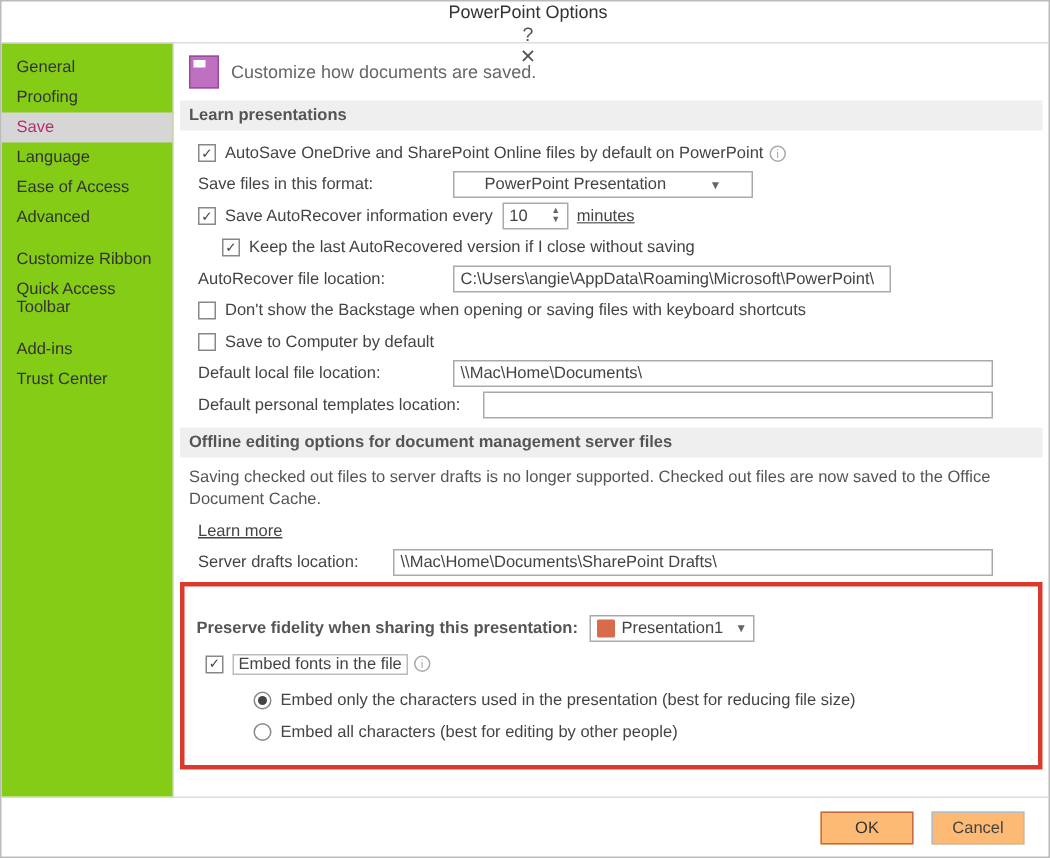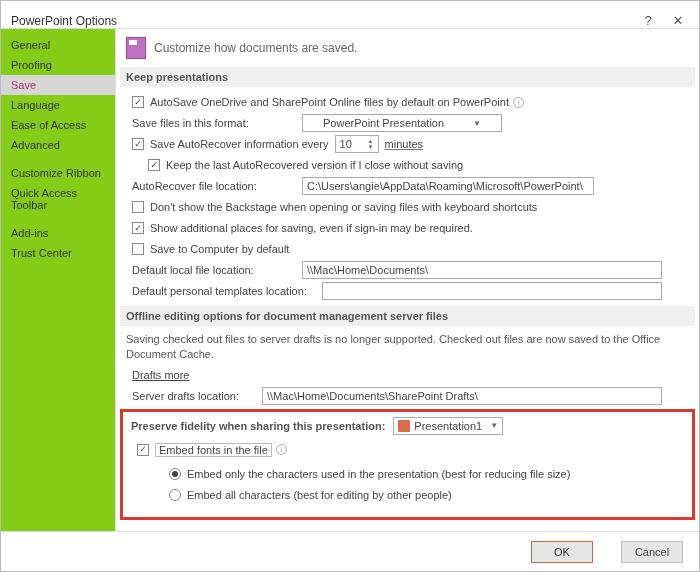--- a/index.html
+++ b/index.html
@@ -1,17 +1,17 @@
 <!DOCTYPE html>
 <html><head>
 <meta charset="utf-8">
 <style>
 * { box-sizing: border-box; margin: 0; padding: 0; font-family: "Segoe UI", Tahoma, sans-serif; font-size: 11px; color: #444; }
 body { background: #fff; width: 700px; height: 572px; overflow: hidden; border: 1px solid #bbb; }
-.titlebar { display: flex; align-items: flex-end; height: 28px; padding: 0 6px 0 10px; border-bottom: 1px solid #ddd; }
+.titlebar { display: flex; align-items: center; height: 28px; padding: 0 6px 0 10px; border-bottom: 1px solid #ddd; flex-direction: column; }
 .titlebar .title { flex: 1; font-size: 12px; color: #333; }
 .titlebar .tbtn { width: 30px; text-align: center; font-size: 13px; color: #555; cursor: pointer; }
 .main { display: flex; height: calc(100% - 28px - 40px); }
 .sidebar { width: 115px; background: #84cc16; border-right: 1px solid #ddd; padding-top: 6px; }
 .sidebar .item { padding: 4px 10px; color: #333; cursor: pointer; }
 .sidebar .item.sel { background: #d6d6d6; color: #b03070; font-weight: 500; }
 .sidebar .gap { height: 8px; }
 .content { flex: 1; overflow: auto; padding: 8px 10px; }
 .hrow { display: flex; align-items: center; margin-bottom: 8px; }
 .saveicon { width: 20px; height: 22px; background: #c070c0; border: 1px solid #9c4b9c; margin-right: 8px; position: relative; }
@@ -30,27 +30,27 @@
 .info { display: inline-block; width: 11px; height: 11px; border: 1px solid #aaa; border-radius: 50%; font-size: 8px; color: #aaa; text-align: center; line-height: 10px; margin-left: 4px; }
 .select { border: 1px solid #aaa; height: 18px; padding: 0 20px; display: inline-flex; align-items: center; justify-content: space-between; background: #fff; }
 .select .arrow { font-size: 8px; color: #666; margin-left: 6px; }
 .textbox { border: 1px solid #aaa; height: 18px; padding: 0 4px; background: #fff; display: inline-flex; align-items: center; overflow: hidden; white-space: nowrap; }
 .spin { border: 1px solid #aaa; width: 44px; height: 18px; display: inline-flex; align-items: center; padding-left: 4px; margin: 0 6px; position: relative; }
 .spin .arrows { position: absolute; right: 2px; top: 0; bottom: 0; width: 10px; display: flex; flex-direction: column; justify-content: center; }
 .spin .arrows span { font-size: 6px; line-height: 6px; color: #666; text-align: center; }
 .fixedlabel { width: 170px; color: #444; }
 .link { color: #444; text-decoration: underline; cursor: pointer; }
 .para { color: #555; margin: 4px 0; line-height: 1.35; }
-.highlight { border: 3px solid #d93a2b; padding: 2px 8px 10px 8px; margin: 4px -6px 0 -6px; }
+.highlight { border: 3px solid #d93a2b; padding: 16px 8px 10px 8px; margin: 4px -6px 0 -6px; }
 .highlight .hh { font-weight: 600; color: #555; display: inline-flex; align-items: center; }
 .miniselect { border: 1px solid #aaa; height: 18px; padding: 0 4px; display: inline-flex; align-items: center; margin-left: 8px; }
 .miniselect .picon { width: 12px; height: 12px; background: #d96b4a; margin-right: 4px; border-radius: 1px; }
 .miniselect .arrow { font-size: 8px; color: #666; margin-left: 8px; }
 .footer { height: 40px; border-top: 1px solid #ddd; display: flex; align-items: center; justify-content: flex-end; padding: 0 16px; gap: 12px; }
-.btn { min-width: 62px; height: 22px; border: 1px solid #bbb; background: #e5e5e5; display: inline-flex; align-items: center; justify-content: center; cursor: pointer; margin-left: 16px; }
+.btn { min-width: 62px; height: 22px; border: 1px solid #bbb; background: #fdba74; display: inline-flex; align-items: center; justify-content: center; cursor: pointer; }
 .btn.primary { border: 1px solid #c86b40; color: #333; }
 .underline-acc { text-decoration: underline; text-decoration-color: #777; }
 .embedbox { border: 1px solid #bbb; padding: 0 3px; }
 </style>
 </head>
 <body>
 
 <div class="titlebar">
   <div class="title">PowerPoint Options</div>
   <div class="tbtn">?</div>
@@ -72,21 +72,21 @@
     <div class="item">Add-ins</div>
     <div class="item">Trust Center</div>
   </div>
 
   <div class="content">
     <div class="hrow">
       <div class="saveicon"></div>
       <div class="htxt">Customize how documents are saved.</div>
     </div>
 
-    <div class="section-h">Keep presentations</div>
+    <div class="section-h">Learn presentations</div>
 
     <div class="row ind0">
       <span class="cb checked"></span>
       <span class="label">AutoSave OneDrive and SharePoint Online files by default on PowerPoint</span>
       <span class="info">i</span>
     </div>
 
     <div class="row ind0">
       <span class="fixedlabel">Save files in this format:</span>
       <span class="select" style="width:200px">
@@ -116,44 +116,40 @@
     <div class="row ind0">
       <span class="fixedlabel">AutoRecover file location:</span>
       <span class="textbox" style="width:292px">C:\Users\angie\AppData\Roaming\Microsoft\PowerPoint\</span>
     </div>
 
     <div class="row ind0">
       <span class="cb"></span>
       <span class="label">Don't show the Backstage when opening or saving files with keyboard shortcuts</span>
     </div>
 
-    <div class="row ind0">
-      <span class="cb checked"></span>
-      <span class="label">Show additional places for saving, even if sign-in may be required.</span>
-    </div>
 
     <div class="row ind0">
       <span class="cb"></span>
       <span class="label">Save to Computer by default</span>
     </div>
 
     <div class="row ind0">
       <span class="fixedlabel">Default local file location:</span>
       <span class="textbox" style="width:360px">\\Mac\Home\Documents\</span>
     </div>
 
     <div class="row ind0">
       <span class="fixedlabel" style="width:190px">Default personal templates location:</span>
       <span class="textbox" style="width:340px"></span>
     </div>
 
     <div class="section-h">Offline editing options for document management server files</div>
     <p class="para">Saving checked out files to server drafts is no longer supported. Checked out files are now saved to the Office Document Cache.</p>
     <div class="row ind0">
-        <span class="link">Drafts more</span>
+        <span class="link">Learn more</span>
       </div>
     <div class="row ind0">
       <span style="width:130px">Server drafts location:</span>
       <span class="textbox" style="width:400px">\\Mac\Home\Documents\SharePoint Drafts\</span>
     </div>
 
     <div class="highlight">
       <div class="row">
         <span class="hh">Preserve fidelity when sharing this presentation:</span>
         <span class="miniselect">

